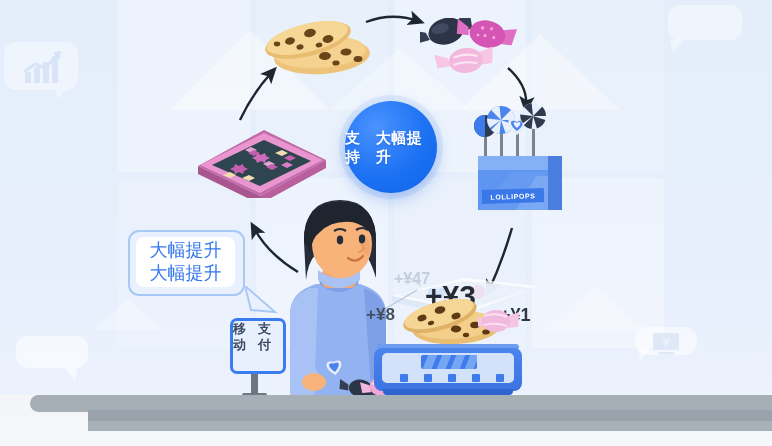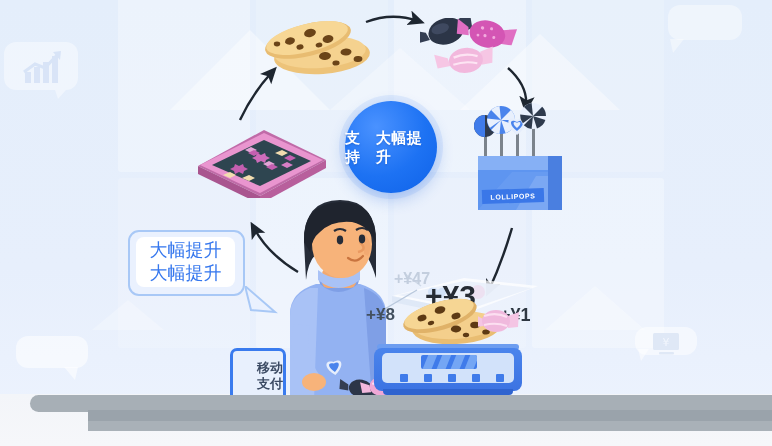--- a/index.html
+++ b/index.html
@@ -46,21 +46,21 @@
     background:#eaf1fe;border:2px solid #a8c8f6;border-radius:11px;}
   .callout-inner{position:absolute;left:6px;top:5px;width:99px;height:50px;
     background:#fff;border-radius:8px;display:flex;flex-direction:column;
     align-items:center;justify-content:center;}
   .callout-inner span{color:#3577ee;font-size:18px;font-weight:normal;line-height:1.3;}
   .callout-tail{position:absolute;left:245px;top:286px;width:36px;height:30px;}
 
   
   .sign{position:absolute;left:230px;top:318px;width:50px;height:50px;
     background:#e8f0fd;border:3px solid #3a7bee;border-radius:7px;
-    display:flex;flex-direction:column;align-items:flex-end;justify-content:center;margin-top:30px;}
+    display:flex;align-items:flex-start;justify-content:center;}
   .sign span{color:#3b4a63;font-size:13px;font-weight:bold;line-height:1.25;}
   .sign-pole{position:absolute;left:251px;top:366px;width:7px;height:30px;background:#6d7782;}
   .sign-foot{position:absolute;left:242px;top:393px;width:25px;height:6px;
     background:#6d7782;border-radius:2px;}
 
   
   .price{position:absolute;font-weight:bold;white-space:nowrap;}
   .p32{left:394px;top:270px;font-size:16px;color:#c3cede;}
   .p3{left:425px;top:279px;font-size:30px;color:#262b33;}
   .p8{left:366px;top:305px;font-size:17px;color:#43505f;}

